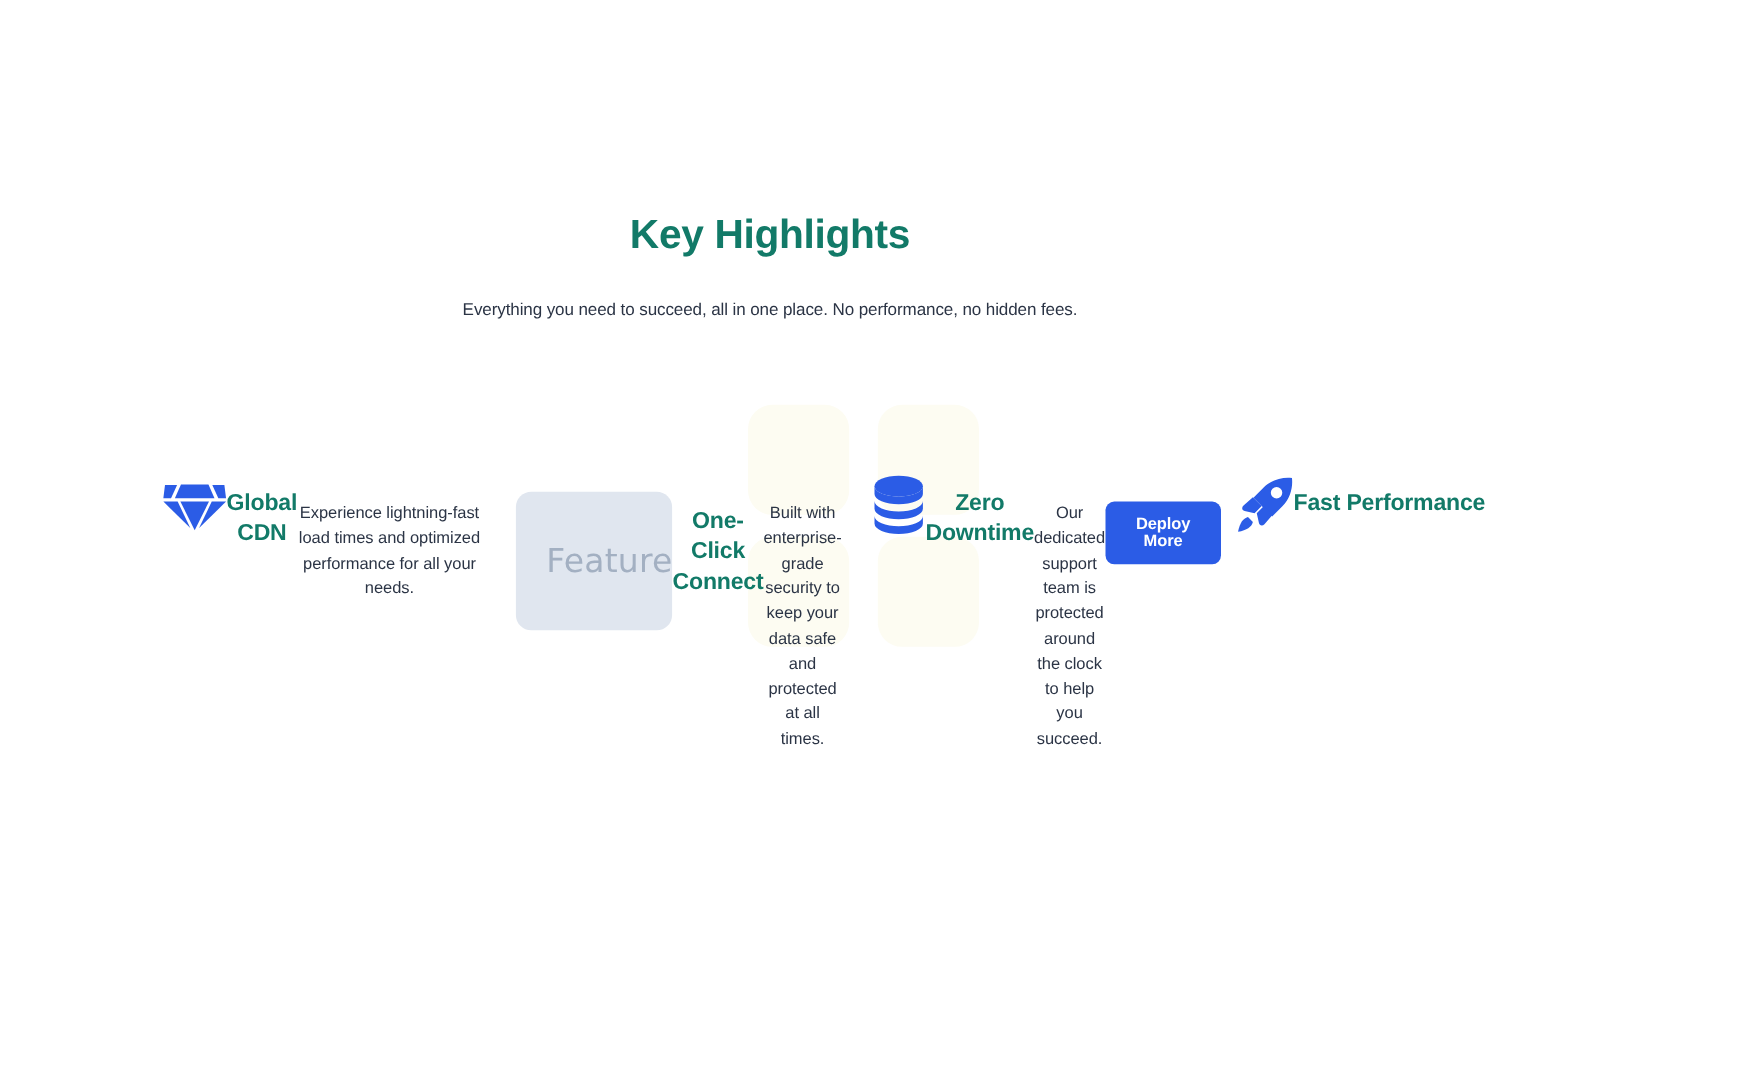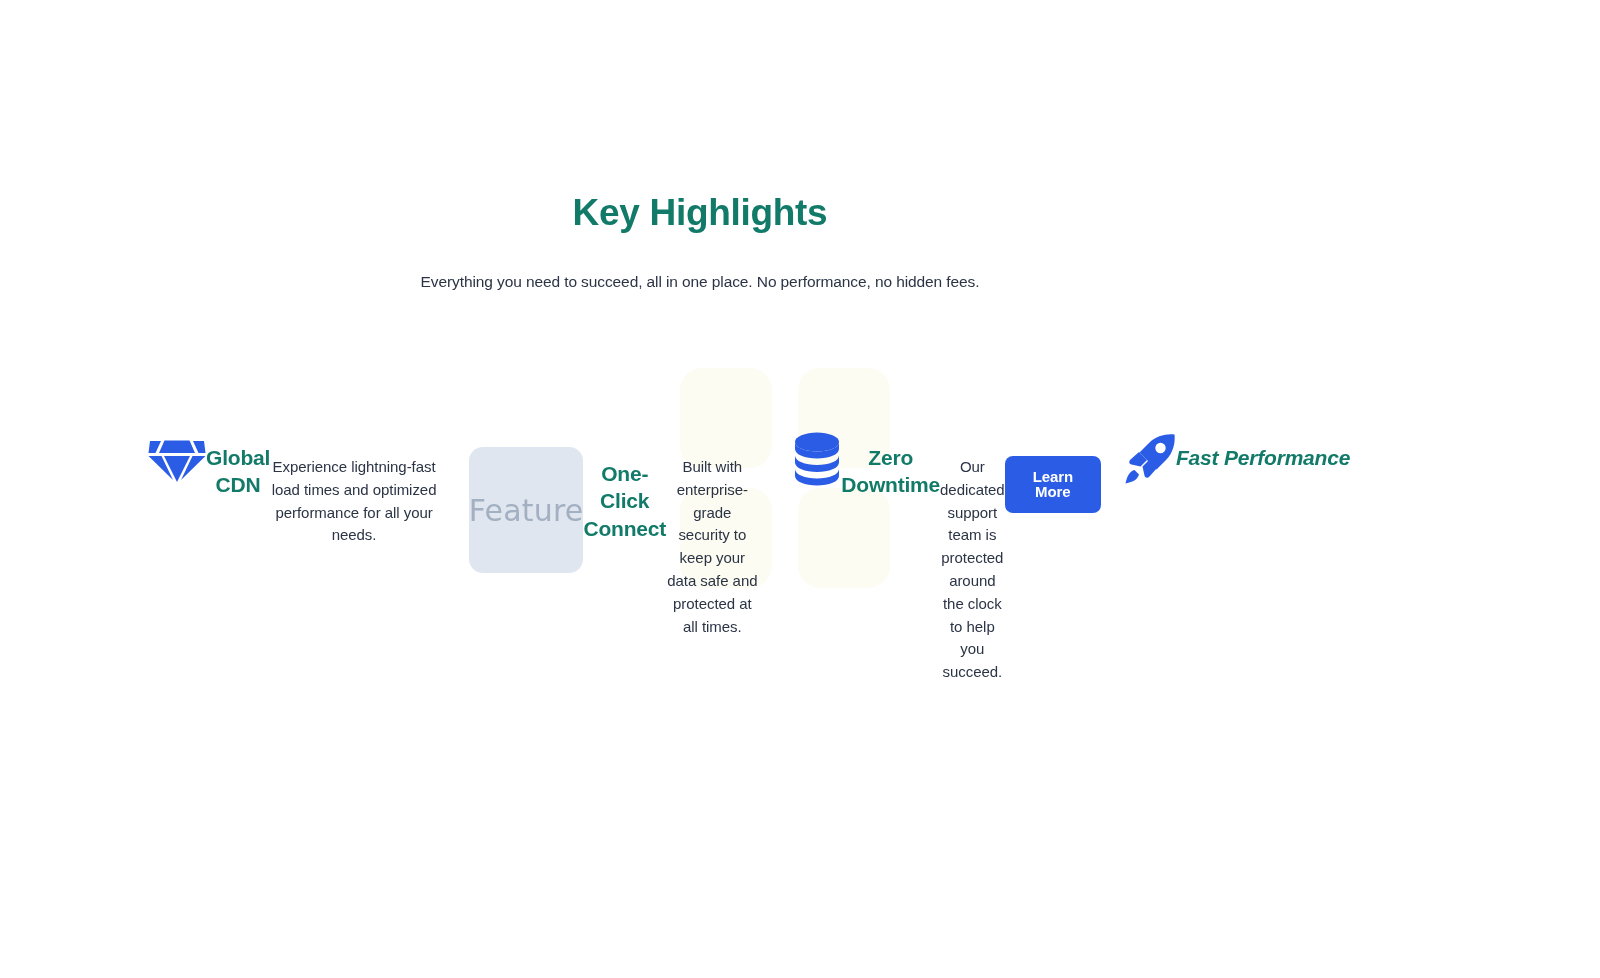--- a/index.html
+++ b/index.html
@@ -121,20 +121,21 @@
     width: 224px;
     height: 126px;
     background: #e0e6ef;
     border-radius: 14px;
     display: flex;
     align-items: center;
     justify-content: center;
     position: relative;
     z-index: 2;
     margin-top: 17px;
+    padding-left: 28px;
   }
 
   .placeholder-text {
     font-family: "DejaVu Sans", sans-serif;
     font-size: 30px;
     font-weight: 400;
     color: #a3b0c2;
     letter-spacing: 0.2px;
   }
 
@@ -154,21 +155,21 @@
     font-weight: 700;
     letter-spacing: -0.1px;
     cursor: pointer;
     line-height: 1;
   }
 
   
   .card-1 { transform: translateX(-32px); }
   .card-2 { transform: translateX(-28px); }
   .card-3 { transform: translateX(-20px); }
-  .card-4 { transform: translateX(-8px); font-style: italic; }
+  .card-4 { transform: translateX(-8px); }
 </style>
 </head>
 <body>
 
 <div class="page">
 
   <div class="deco-layer">
     <div class="deco-square deco-1"></div>
     <div class="deco-square deco-2"></div>
     <div class="deco-square deco-3"></div>
@@ -213,21 +214,21 @@
           <g fill="#2b5ce6">
             <ellipse cx="24" cy="11" rx="22" ry="9.5"></ellipse>
             <path d="M2 11 v7 a22 9.5 0 0 0 44 0 v-7 a22 9.5 0 0 1 -44 0 Z"></path>
             <path d="M2 24.5 v7 a22 9.5 0 0 0 44 0 v-7 a22 9.5 0 0 1 -44 0 Z"></path>
             <path d="M2 38 v7 a22 9.5 0 0 0 44 0 v-7 a22 9.5 0 0 1 -44 0 Z"></path>
           </g>
         </svg>
       </div>
       <div class="card-title">Zero Downtime</div>
       <div class="card-body">Our dedicated support team is protected around the clock to help you succeed.</div>
-      <button class="cta-button">Learn More</button>
+      <button class="cta-button">Deploy More</button>
     </div>
 
     <div class="card card-4">
       <div class="card-icon">
         <svg width="54" height="52" viewBox="0 0 54 52" xmlns="http://www.w3.org/2000/svg">
           <g fill="#2b5ce6">
             <path d="M52.5 1.5 C44 0.5 34 3 27 10 L17.5 19.5 L34.5 36.5 L44 27 C51 20 53.5 10 52.5 1.5 Z"></path>
             <path d="M17 19 L8.5 26.5 C6.5 28.3 7 31 9.5 31.5 L18.5 33.5 L25 27 Z"></path>
             <path d="M27 27 L20.5 33.5 L22.5 42.5 C23 45 25.7 45.5 27.5 43.5 L35 35 Z"></path>
             <path d="M12.5 37 C8 38.2 5 42.5 3.5 50.5 C11.5 49 15.8 46 17 41.5 Z"></path>

